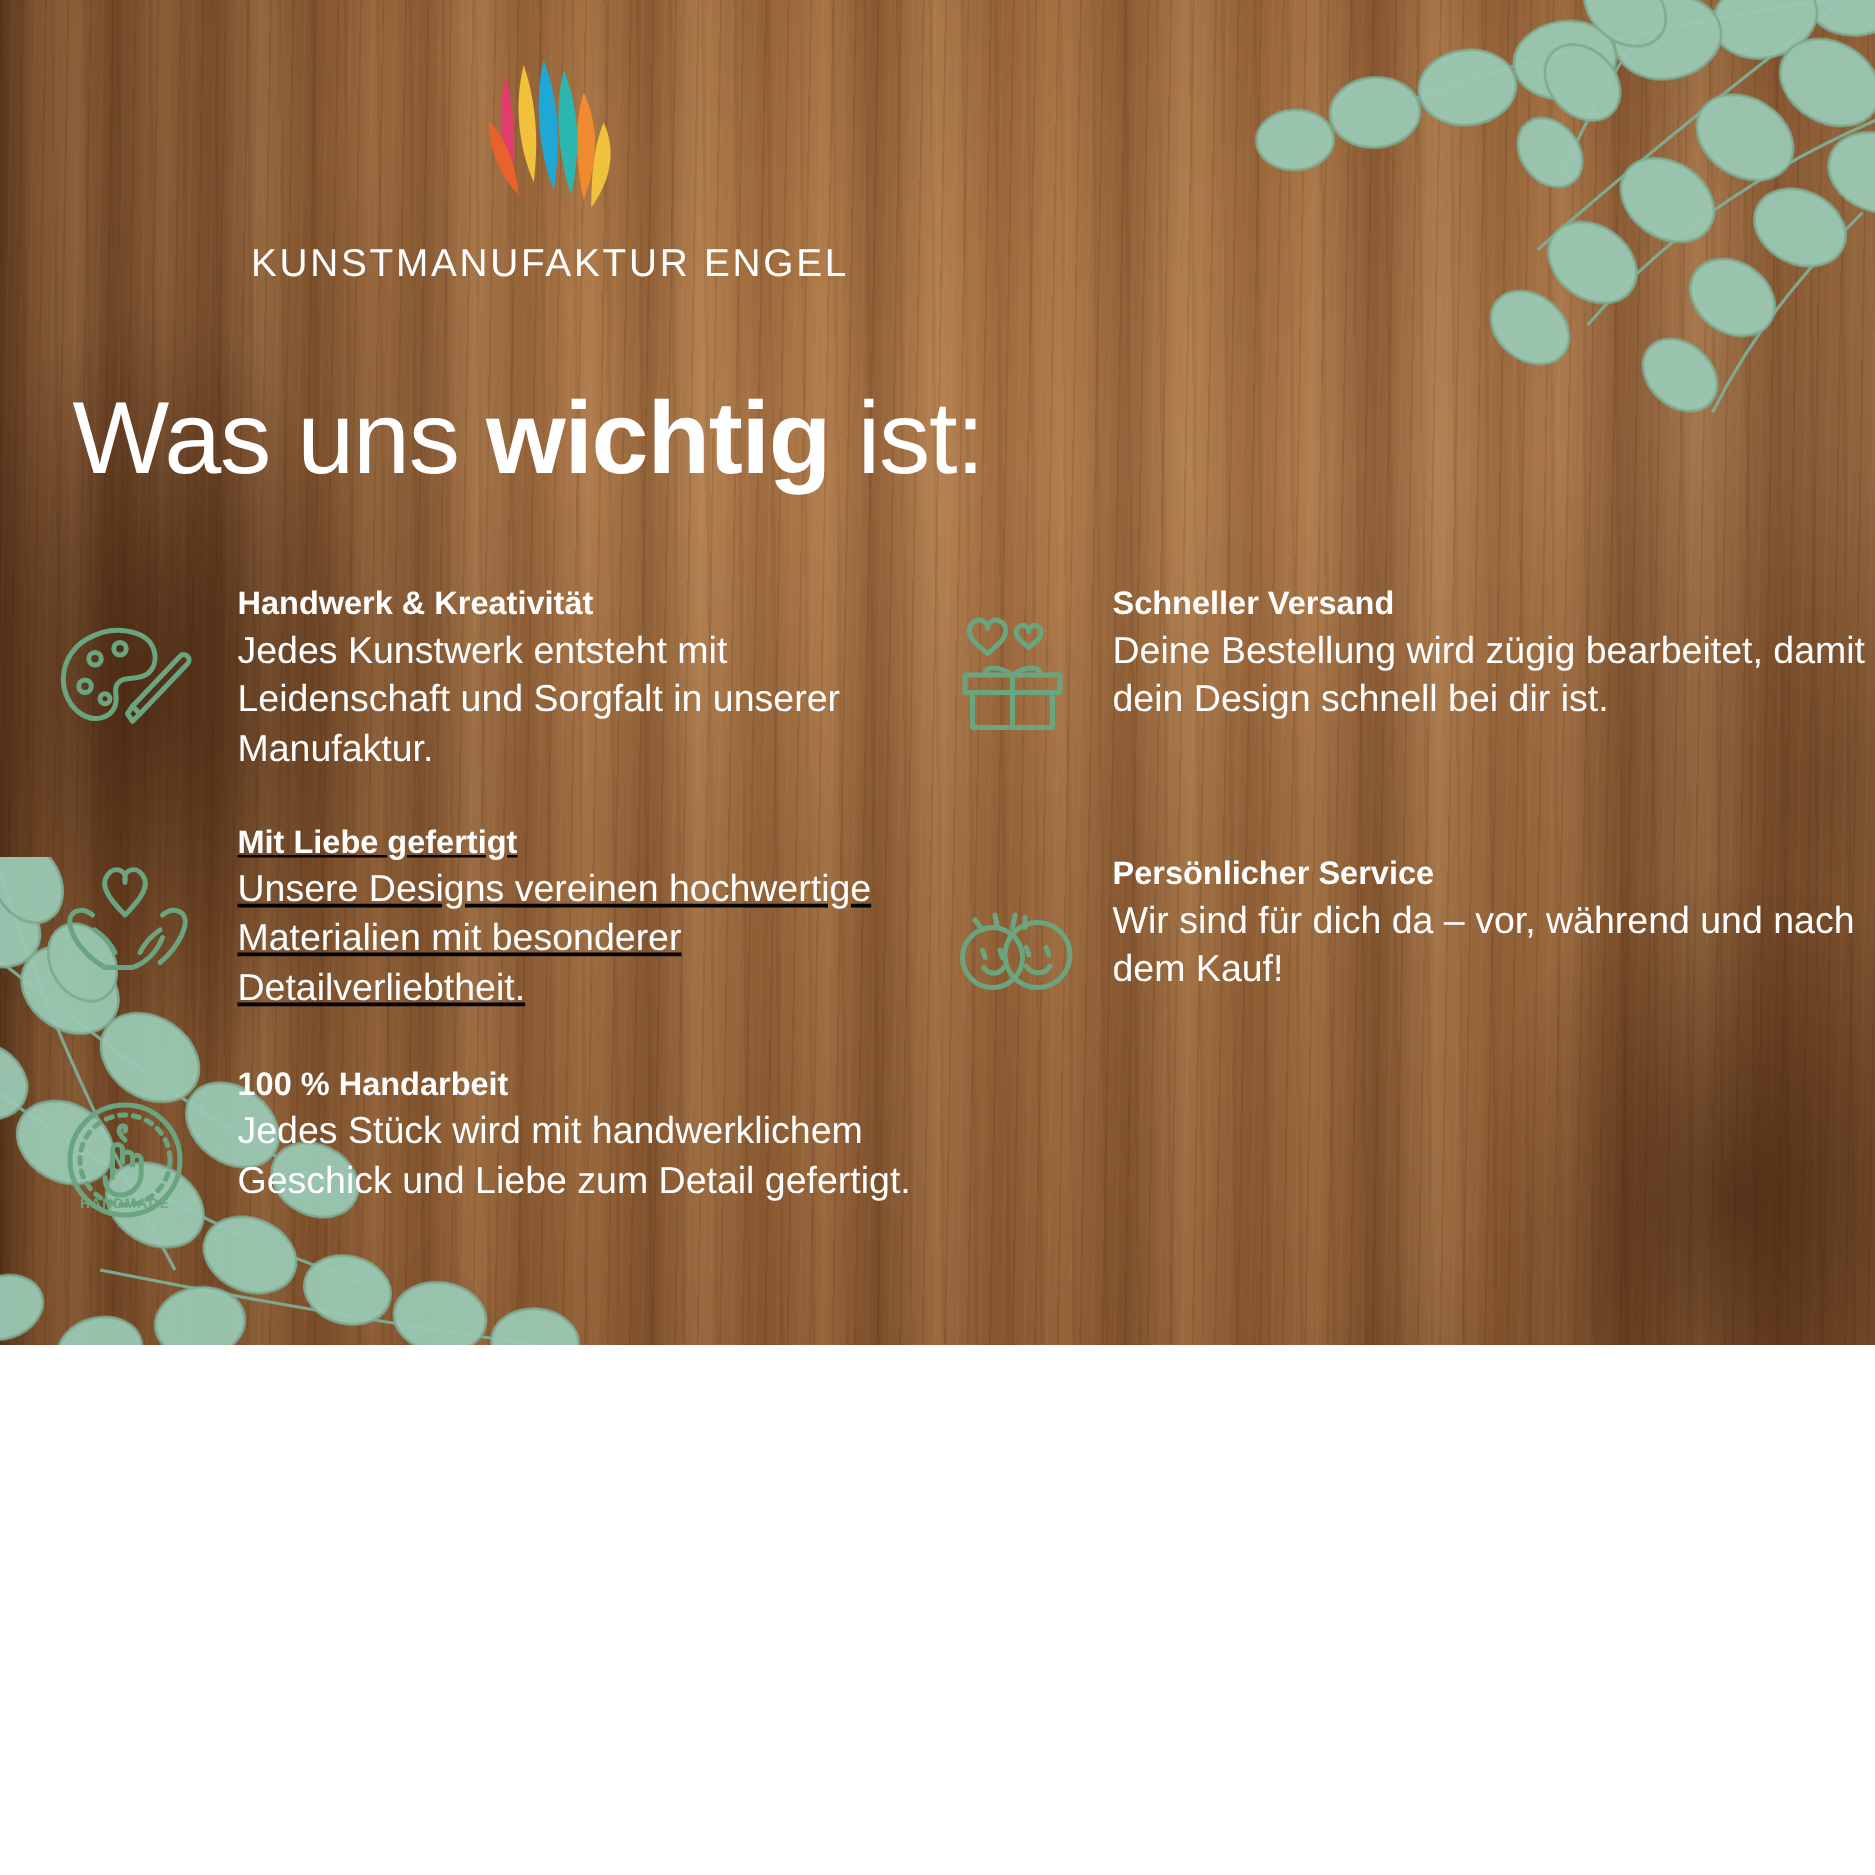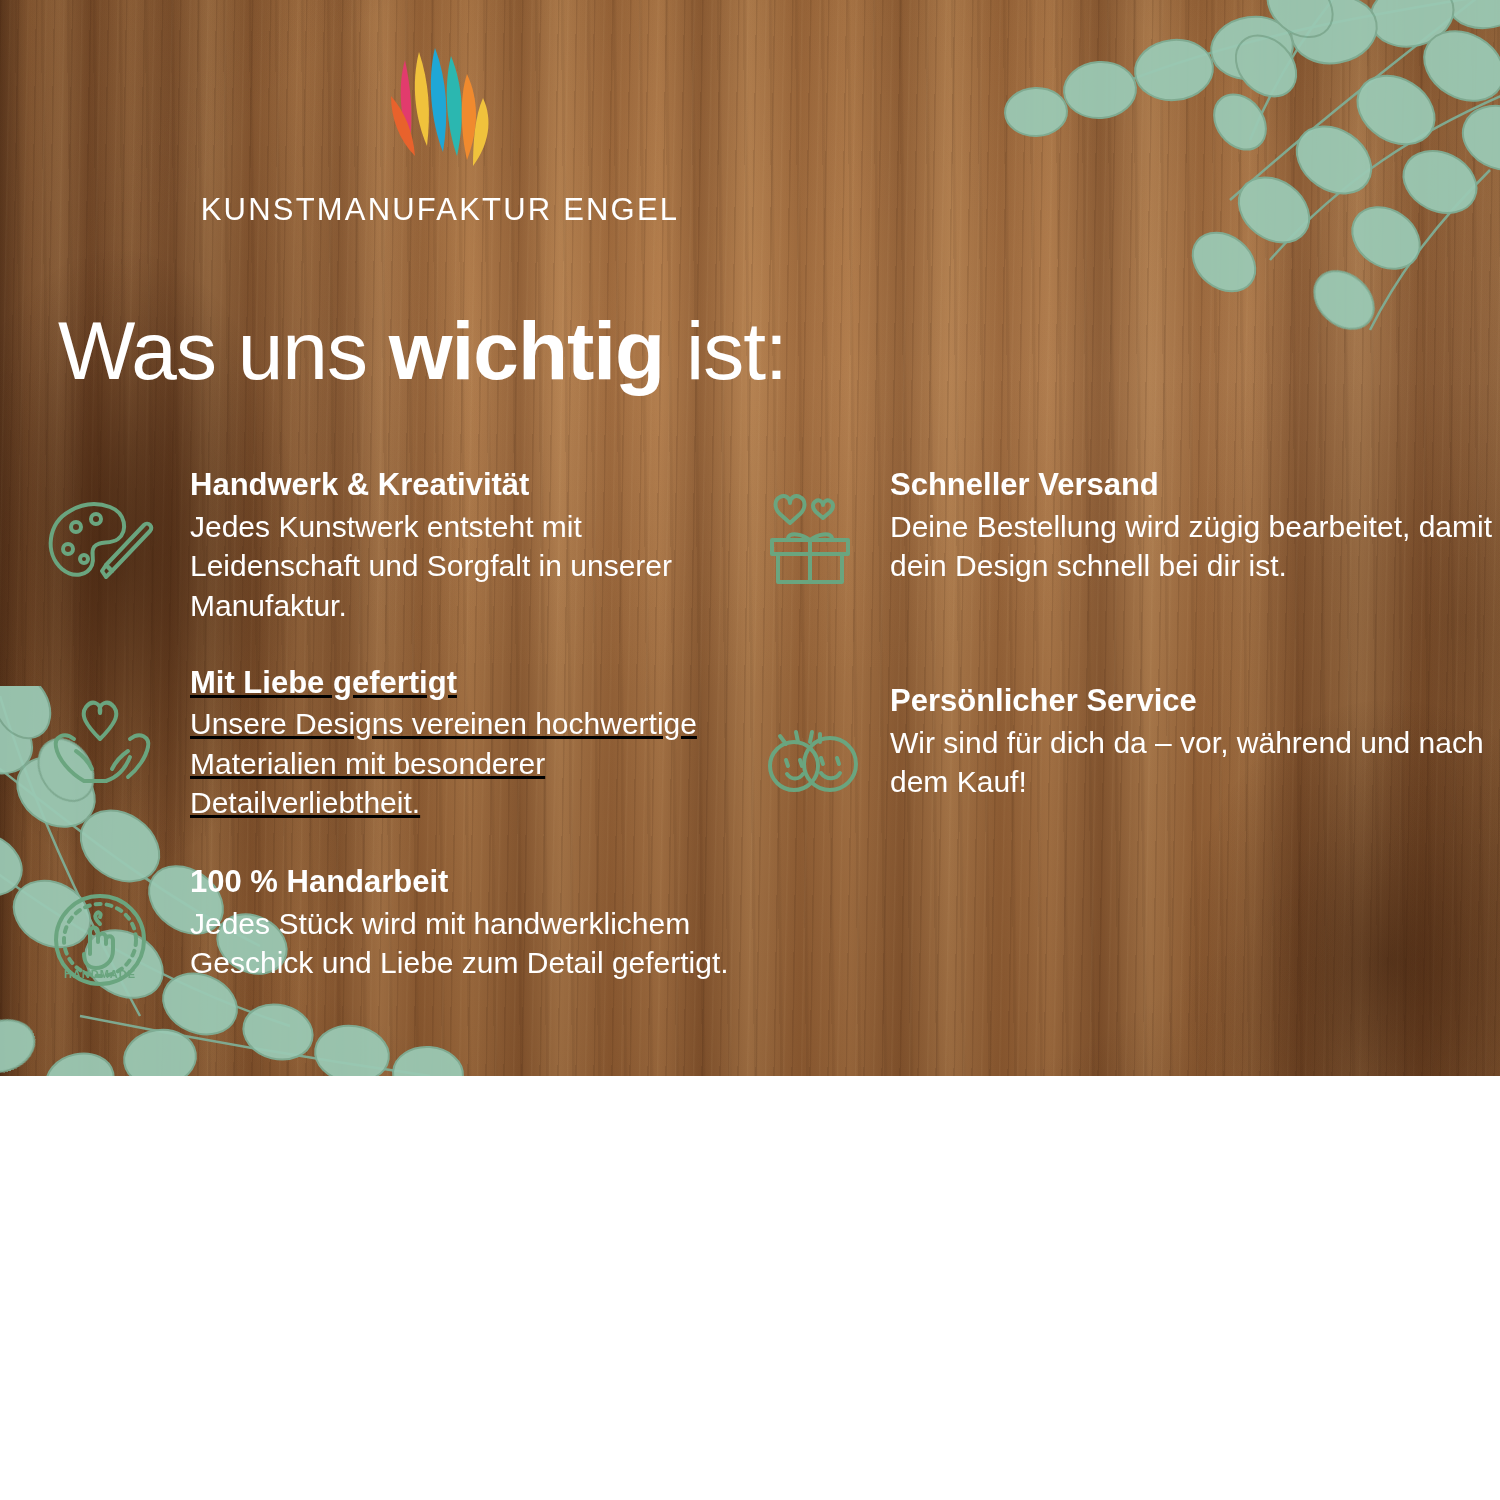--- a/index.html
+++ b/index.html
@@ -152,21 +152,21 @@
     align-items: center;
     justify-content: flex-start;
     margin-top: 6px;
   }
   .feature .txt {
     flex: 1 1 auto;
     color: #ffffff;
     padding-top: 4px;
   }
   .feature .ttl {
-    font-size: 31px;
+    font-size: 26px;
     font-weight: 700;
     line-height: 1.25;
     margin-bottom: 2px;
   }
   .feature .desc {
     font-size: 30px;
     font-weight: 400;
     line-height: 1.32;
   }
 

